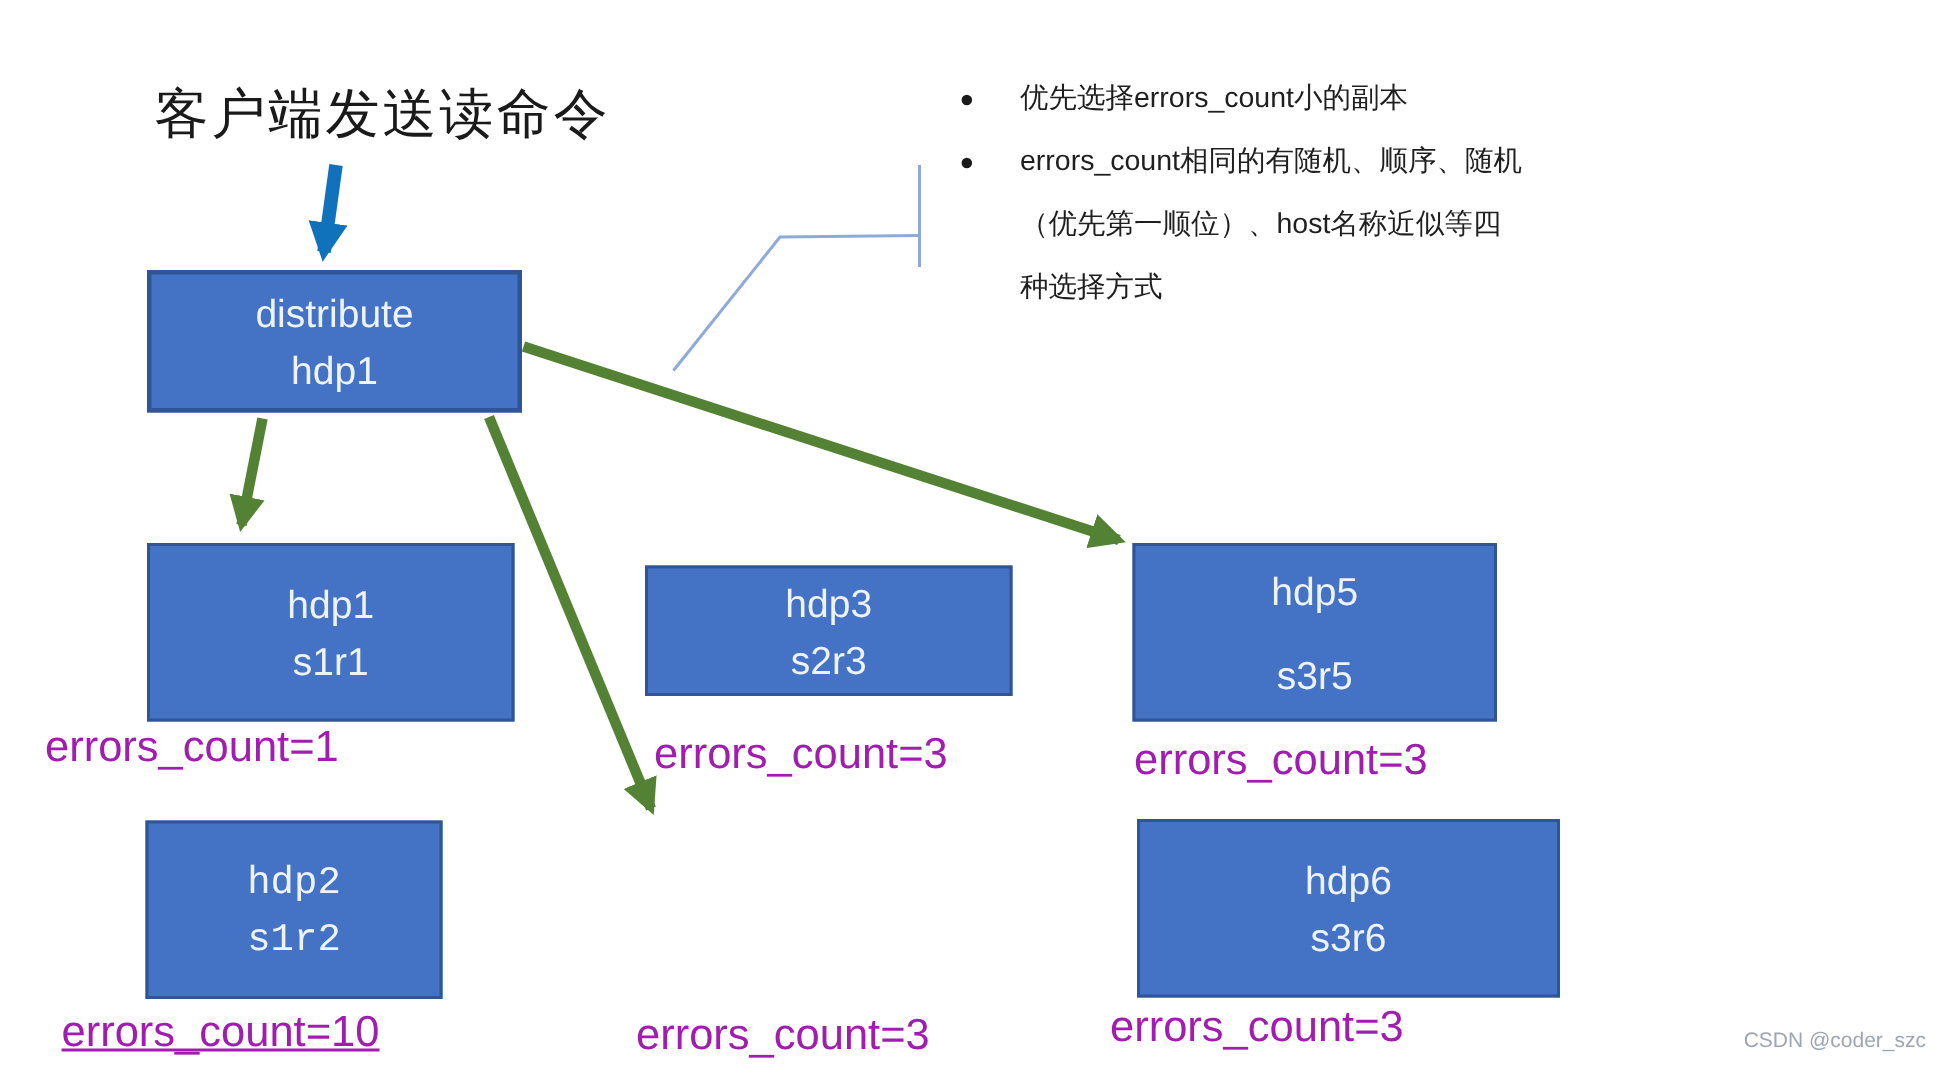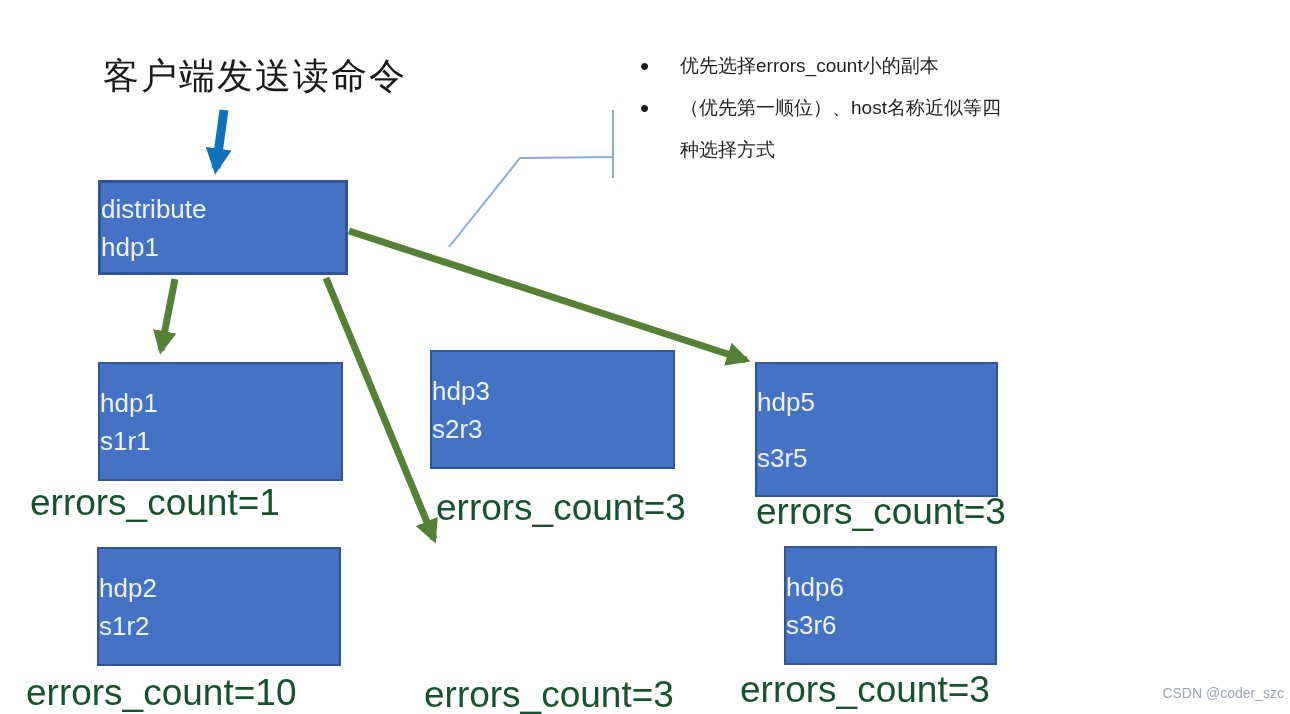--- a/index.html
+++ b/index.html
@@ -19,41 +19,41 @@
     padding-left:4px;box-sizing:border-box;
   }
   .note-dot::before{content:"\2022";}
   .note-lines{flex:1;}
   .note-line{
     font-size:19px;line-height:42px;color:#1f1f1f;white-space:nowrap;
   }
   
   .box{
     position:absolute;box-sizing:border-box;background:#4472C4;border:2px solid #2F5597;
-    display:flex;flex-direction:column;justify-content:center;align-items:flex-start;
+    display:flex;flex-direction:column;justify-content:center;align-items:center;
     z-index:2;
   }
   .box .bline{
     font-size:26px;line-height:38px;color:#eef3fb;text-align:center;white-space:nowrap;
   }
   .box-distribute{left:98px;top:180px;width:250px;height:95px;border-width:3px;}
   .box-hdp1{left:98px;top:362px;width:245px;height:119px;}
-  .box-hdp3{left:430px;top:350px;width:245px;height:119px;}
-  .box-hdp5{left:755px;top:362px;width:243px;height:135px;gap:18px;}
-  .box-hdp2{left:97px;top:547px;width:244px;height:119px;}
+  .box-hdp3{left:430px;top:377px;width:245px;height:87px;}
+  .box-hdp5{left:755px;top:362px;width:243px;height:119px;gap:18px;}
+  .box-hdp2{left:97px;top:547px;width:198px;height:119px;font-family:Liberation Mono, monospace;}
   .box-hdp4{left:425px;top:548px;width:245px;height:120px;}
-  .box-hdp6{left:784px;top:546px;width:213px;height:119px;}
+  .box-hdp6{left:758px;top:546px;width:282px;height:119px;}
   
   .node-label{
-    position:absolute;font-size:37px;color:#14532d;white-space:nowrap;z-index:1;
+    position:absolute;font-size:29px;color:#a21caf;white-space:nowrap;z-index:1;
   }
   .lab-hdp1{left:30px;top:482px;}
   .lab-hdp3{left:436px;top:487px;}
   .lab-hdp5{left:756px;top:491px;}
-  .lab-hdp2{left:26px;top:672px;}
+  .lab-hdp2{left:41px;top:672px;text-decoration:underline;}
   .lab-hdp4{left:424px;top:674px;}
   .lab-hdp6{left:740px;top:669px;}
   
   .arrows{position:absolute;left:0;top:0;width:1290px;height:714px;z-index:5;pointer-events:none;}
   
   .watermark{
     position:absolute;right:6px;top:685px;font-size:14px;color:#9CA6B2;white-space:nowrap;z-index:6;text-align:center;
   }
 </style>
 </head>
@@ -66,20 +66,21 @@
   <div class="notes">
     <div class="note-item">
       <span class="note-dot"></span>
       <div class="note-lines">
         <div class="note-line">优先选择errors_count小的副本</div>
       </div>
     </div>
     <div class="note-item">
       <span class="note-dot"></span>
       <div class="note-lines">
+        <div class="note-line">errors_count相同的有随机、顺序、随机</div>
         <div class="note-line">（优先第一顺位）、host名称近似等四</div>
         <div class="note-line">种选择方式</div>
       </div>
     </div>
   </div>
 
   <div class="box box-distribute">
     <div class="bline">distribute</div>
     <div class="bline">hdp1</div>
   </div>

